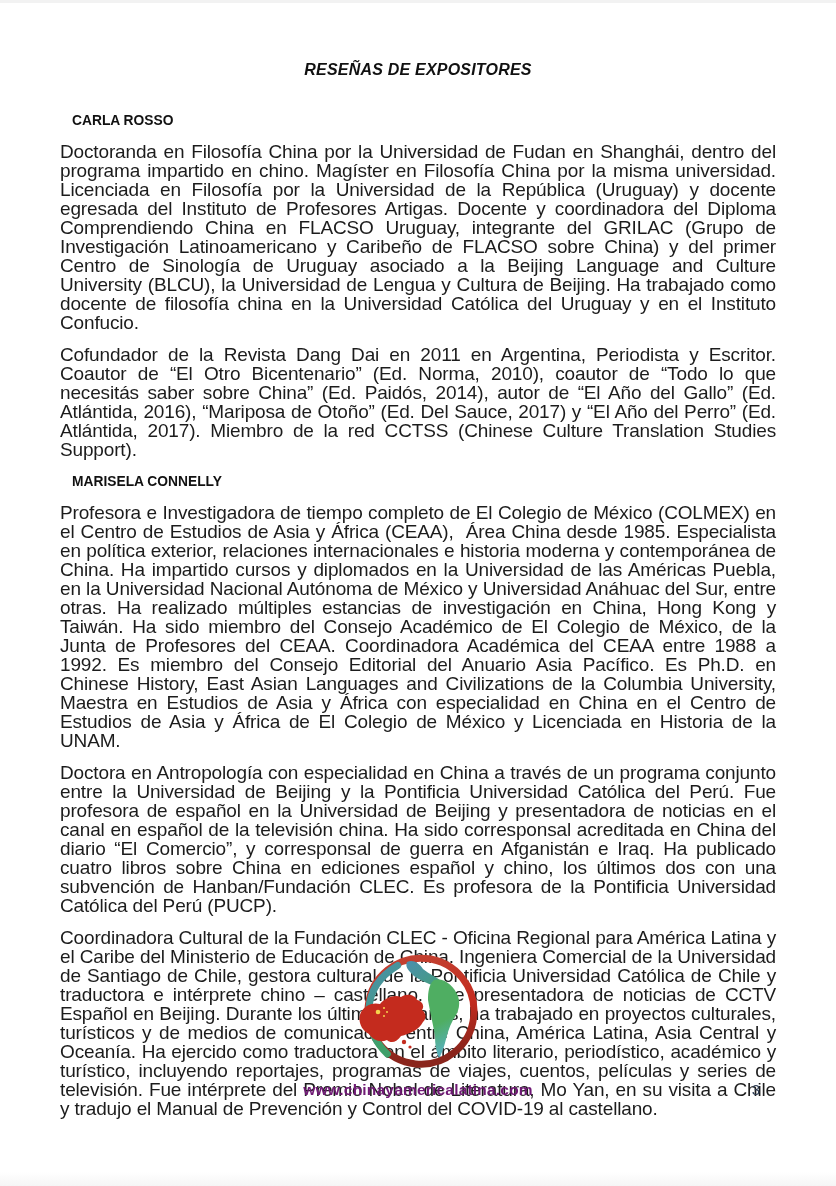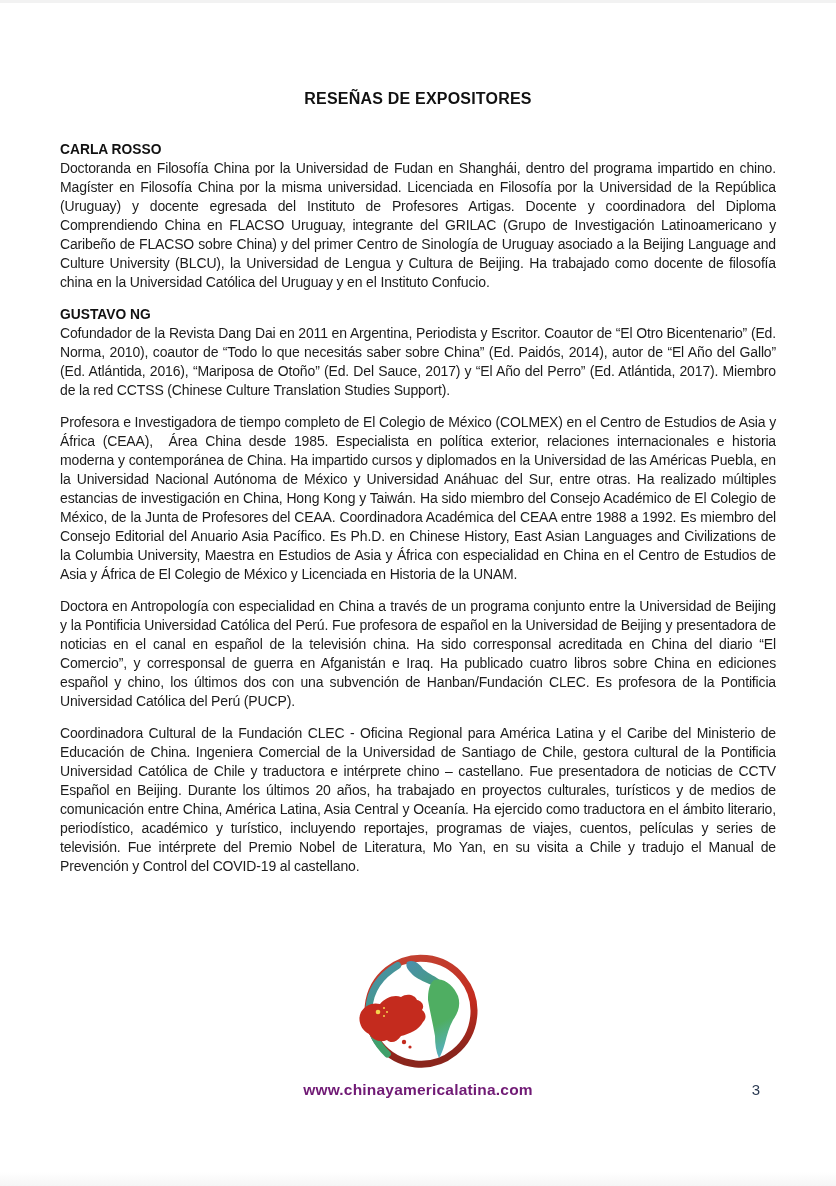--- a/index.html
+++ b/index.html
@@ -26,39 +26,40 @@
     position: absolute;
     bottom: 0; left: 0; right: 0;
     height: 14px;
     background: linear-gradient(to bottom, #ffffff, #f5f5f5);
   }
   .content {
     padding: 0 60px;
   }
   h1.doc-title {
     margin: 0 0 31px 0;
-    padding-top: 89px;
+    padding-top: 60px;
     text-align: center;
     font-size: 16px;
     line-height: 20px;
     font-weight: bold;
     letter-spacing: 0.2px;
     color: #111111;
+    font-style: italic;
   }
   .section { margin: 0; }
   .speaker-name {
-    margin: 0;
+    margin: 12px;
     font-size: 13.8px;
     line-height: 19px;
     font-weight: bold;
     color: #111111;
   }
   .bio {
     margin: 0 0 13px 0;
-    font-size: 14px;
+    font-size: 19px;
     line-height: 19px;
     text-align: justify;
     letter-spacing: -0.15px;
     color: #1c1c1c;
   }
   .logo-wrap {
     position: absolute;
     top: 950px;
     left: 0; right: 0;
     text-align: center;
@@ -95,25 +96,25 @@
 
   <div class="content">
     <h1 class="doc-title">RESEÑAS DE EXPOSITORES</h1>
 
     <div class="section">
       <h2 class="speaker-name">CARLA ROSSO</h2>
       <p class="bio">Doctoranda en Filosofía China por la Universidad de Fudan en Shanghái, dentro del programa impartido en chino. Magíster en Filosofía China por la misma universidad. Licenciada en Filosofía por la Universidad de la República (Uruguay) y docente egresada del Instituto de Profesores Artigas. Docente y coordinadora del Diploma Comprendiendo China en FLACSO Uruguay, integrante del GRILAC (Grupo de Investigación Latinoamericano y Caribeño de FLACSO sobre China) y del primer Centro de Sinología de Uruguay asociado a la Beijing Language and Culture University (BLCU), la Universidad de Lengua y Cultura de Beijing. Ha trabajado como docente de filosofía china en la Universidad Católica del Uruguay y en el Instituto Confucio.</p>
     </div>
 
     <div class="section">
-      <h2 class="speaker-name">GUSTAVO NG</h2>
       <p class="bio">Cofundador de la Revista Dang Dai en 2011 en Argentina, Periodista y Escritor. Coautor de “El Otro Bicentenario” (Ed. Norma, 2010), coautor de “Todo lo que necesitás saber sobre China” (Ed. Paidós, 2014), autor de “El Año del Gallo” (Ed. Atlántida, 2016), “Mariposa de Otoño” (Ed. Del Sauce, 2017) y “El Año del Perro” (Ed. Atlántida, 2017). Miembro de la red CCTSS (Chinese Culture Translation Studies Support).</p>
     </div>
 
     <div class="section">
+      <h2 class="speaker-name">MARISELA CONNELLY</h2>
       <p class="bio">Profesora e Investigadora de tiempo completo de El Colegio de México (COLMEX) en el Centro de Estudios de Asia y África (CEAA),&nbsp; Área China desde 1985. Especialista en política exterior, relaciones internacionales e historia moderna y contemporánea de China. Ha impartido cursos y diplomados en la Universidad de las Américas Puebla, en la Universidad Nacional Autónoma de México y Universidad Anáhuac del Sur, entre otras. Ha realizado múltiples estancias de investigación en China, Hong Kong y Taiwán. Ha sido miembro del Consejo Académico de El Colegio de México, de la Junta de Profesores del CEAA. Coordinadora Académica del CEAA entre 1988 a 1992. Es miembro del Consejo Editorial del Anuario Asia Pacífico. Es Ph.D. en Chinese History, East Asian Languages and Civilizations de la Columbia University, Maestra en Estudios de Asia y África con especialidad en China en el Centro de Estudios de Asia y África de El Colegio de México y Licenciada en Historia de la UNAM.</p>
     </div>
 
     <div class="section">
       <p class="bio">Doctora en Antropología con especialidad en China a través de un programa conjunto entre la Universidad de Beijing y la Pontificia Universidad Católica del Perú. Fue profesora de español en la Universidad de Beijing y presentadora de noticias en el canal en español de la televisión china. Ha sido corresponsal acreditada en China del diario “El Comercio”, y corresponsal de guerra en Afganistán e Iraq. Ha publicado cuatro libros sobre China en ediciones español y chino, los últimos dos con una subvención de Hanban/Fundación CLEC. Es profesora de la Pontificia Universidad Católica del Perú (PUCP).</p>
     </div>
 
     <div class="section">
       <p class="bio">Coordinadora Cultural de la Fundación CLEC - Oficina Regional para América Latina y el Caribe del Ministerio de Educación de China. Ingeniera Comercial de la Universidad de Santiago de Chile, gestora cultural de la Pontificia Universidad Católica de Chile y traductora e intérprete chino – castellano. Fue presentadora de noticias de CCTV Español en Beijing. Durante los últimos 20 años, ha trabajado en proyectos culturales, turísticos y de medios de comunicación entre China, América Latina, Asia Central y Oceanía. Ha ejercido como traductora en el ámbito literario, periodístico, académico y turístico, incluyendo reportajes, programas de viajes, cuentos, películas y series de televisión. Fue intérprete del Premio Nobel de Literatura, Mo Yan, en su visita a Chile y tradujo el Manual de Prevención y Control del COVID-19 al castellano.</p>
     </div>

